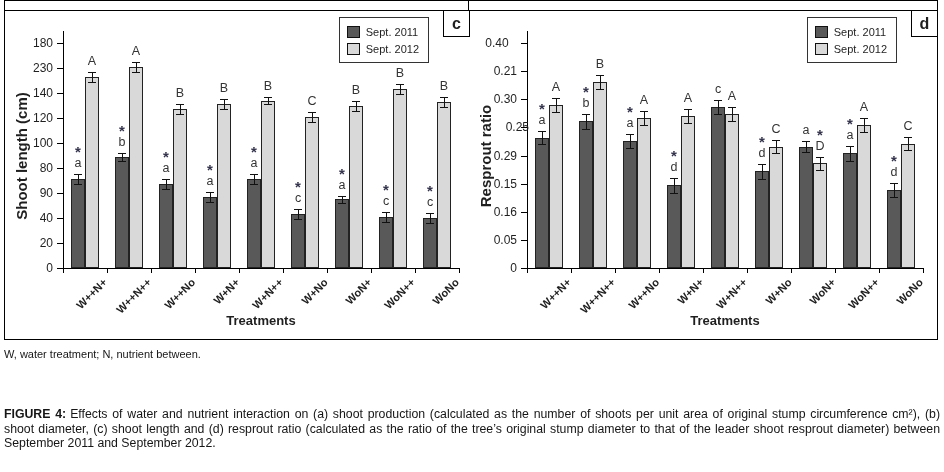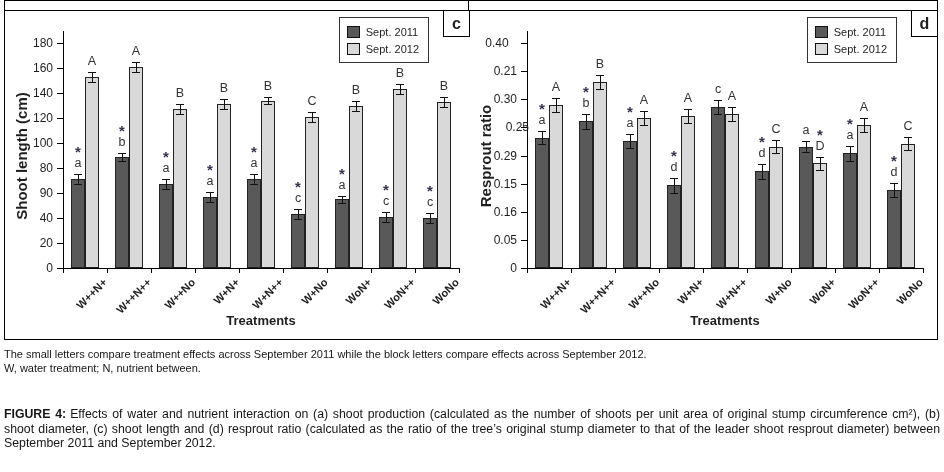--- a/index.html
+++ b/index.html
@@ -52,21 +52,21 @@
     <div class="stub" style="left:937px;"></div>
 
     <div class="panel pc">
       <div class="ylabel">Shoot length (cm)</div>
       <div class="plot">
           <div class="vline" style="left: 58px; top: 20px; height: 237px;"></div>
           <div class="hline" style="left: 58px; top: 257px; width: 397px;"></div>
           <div class="tick-h" style="left: 52px; top: 32px; width: 6px;"></div>
           <div class="ylab" style="left: 8px; top: 25px; width: 40px;">180</div>
           <div class="tick-h" style="left: 52px; top: 57px; width: 6px;"></div>
-          <div class="ylab" style="left: 8px; top: 50px; width: 40px;">160</div>
+          <div class="ylab" style="left: 8px; top: 50px; width: 40px;">230</div>
           <div class="tick-h" style="left: 52px; top: 82px; width: 6px;"></div>
           <div class="ylab" style="left: 8px; top: 75px; width: 40px;">140</div>
           <div class="tick-h" style="left: 52px; top: 107px; width: 6px;"></div>
           <div class="ylab" style="left: 8px; top: 100px; width: 40px;">120</div>
           <div class="tick-h" style="left: 52px; top: 132px; width: 6px;"></div>
           <div class="ylab" style="left: 8px; top: 125px; width: 40px;">100</div>
           <div class="tick-h" style="left: 52px; top: 157px; width: 6px;"></div>
           <div class="ylab" style="left: 8px; top: 150px; width: 40px;">80</div>
           <div class="tick-h" style="left: 52px; top: 182px; width: 6px;"></div>
           <div class="ylab" style="left: 8px; top: 175px; width: 40px;">90</div>
@@ -359,20 +359,19 @@
         <div class="legend-row">
           <span class="sw" style="background: rgb(217, 217, 217);"></span>
           <span class="lg-txt">Sept. 2012</span>
         </div>
       </div>
       <div class="panel-label">d</div>
     </div>
   </div>
 
   <div class="notes">
-    <div class="note-line">The small letters compare treatment effects across September 2011 while the block letters compare effects across September 2012.</div>
     <div class="note-line">W, water treatment; N, nutrient between.</div>
   </div>
 
   <p class="caption">
     <span class="cap-label">FIGURE 4:</span><span>Effects of water and nutrient interaction on (a) shoot production (calculated as the number of shoots per unit area of original stump circumference cm²), (b) shoot diameter, (c) shoot length and (d) resprout ratio (calculated as the ratio of the tree’s original stump diameter to that of the leader shoot resprout diameter) between September 2011 and September 2012.</span>
   </p>
 </div>
 
 </body></html>

